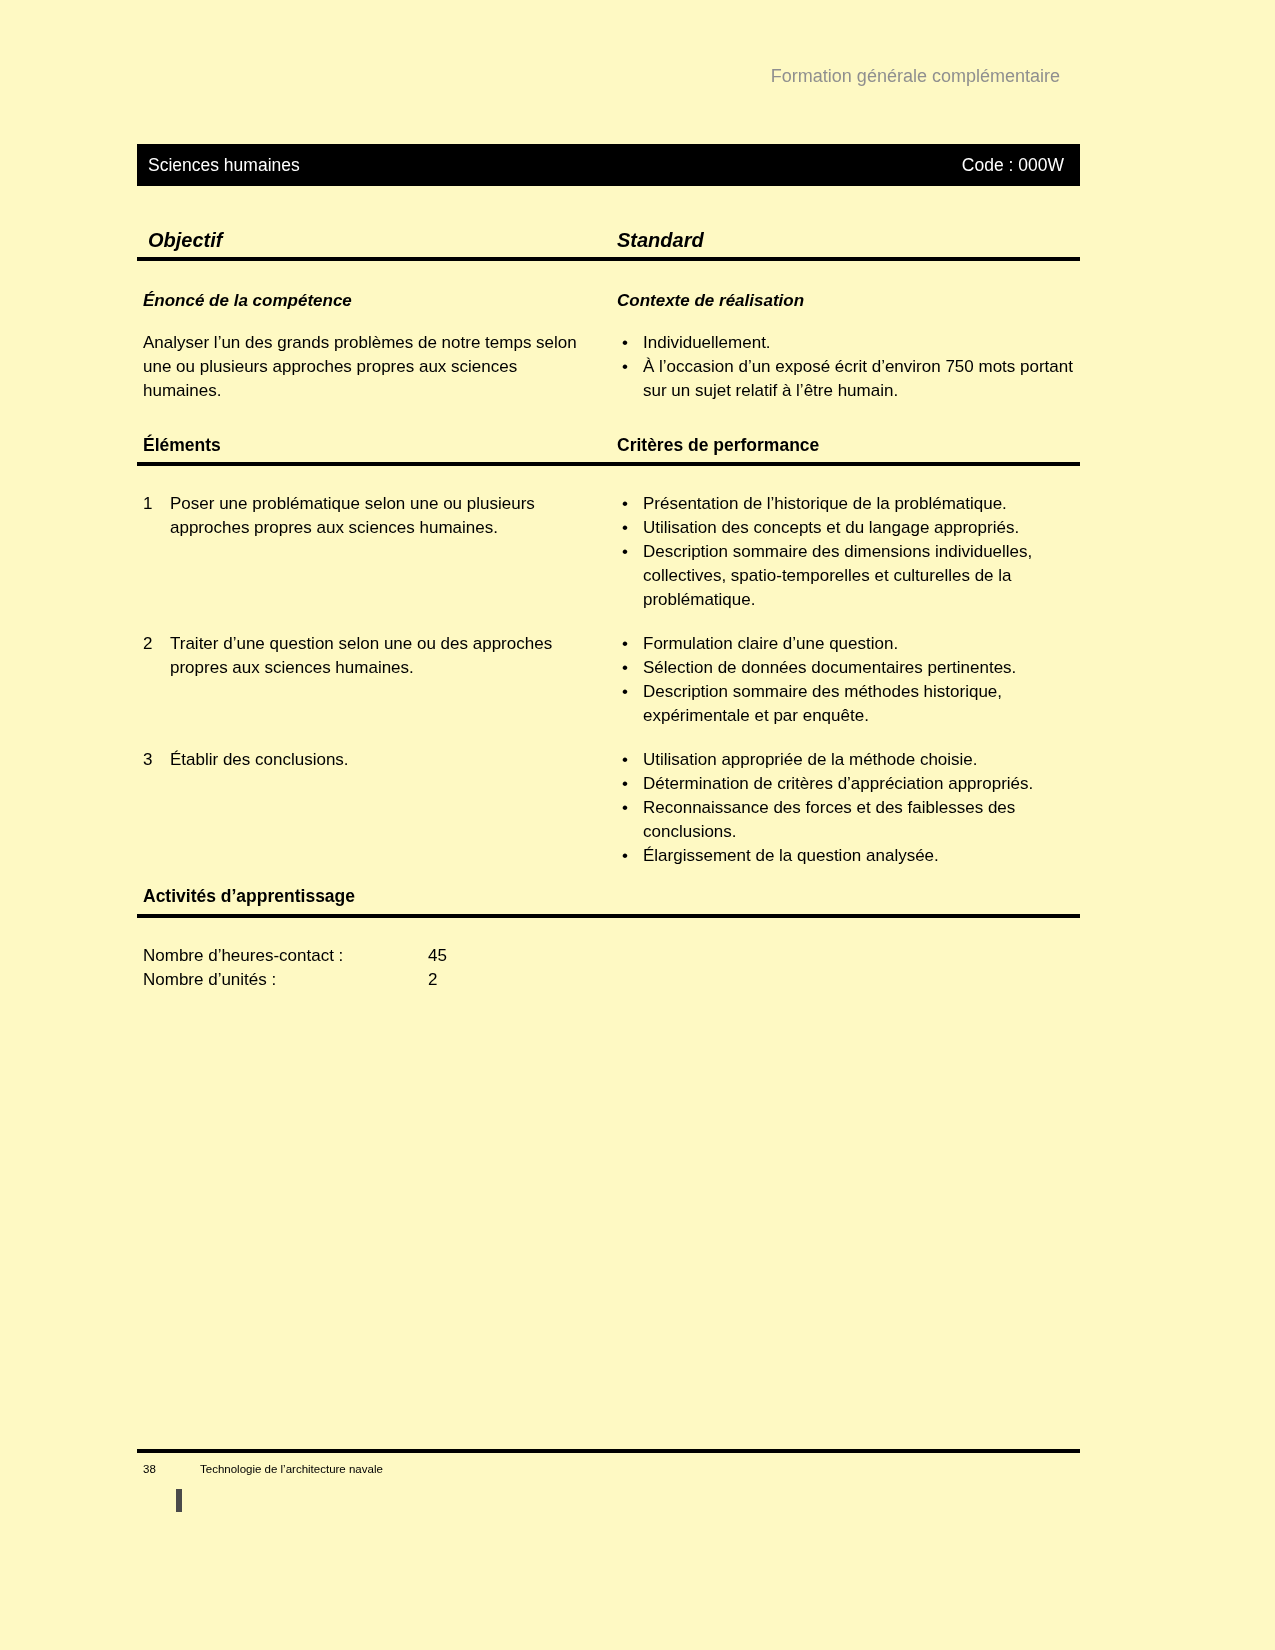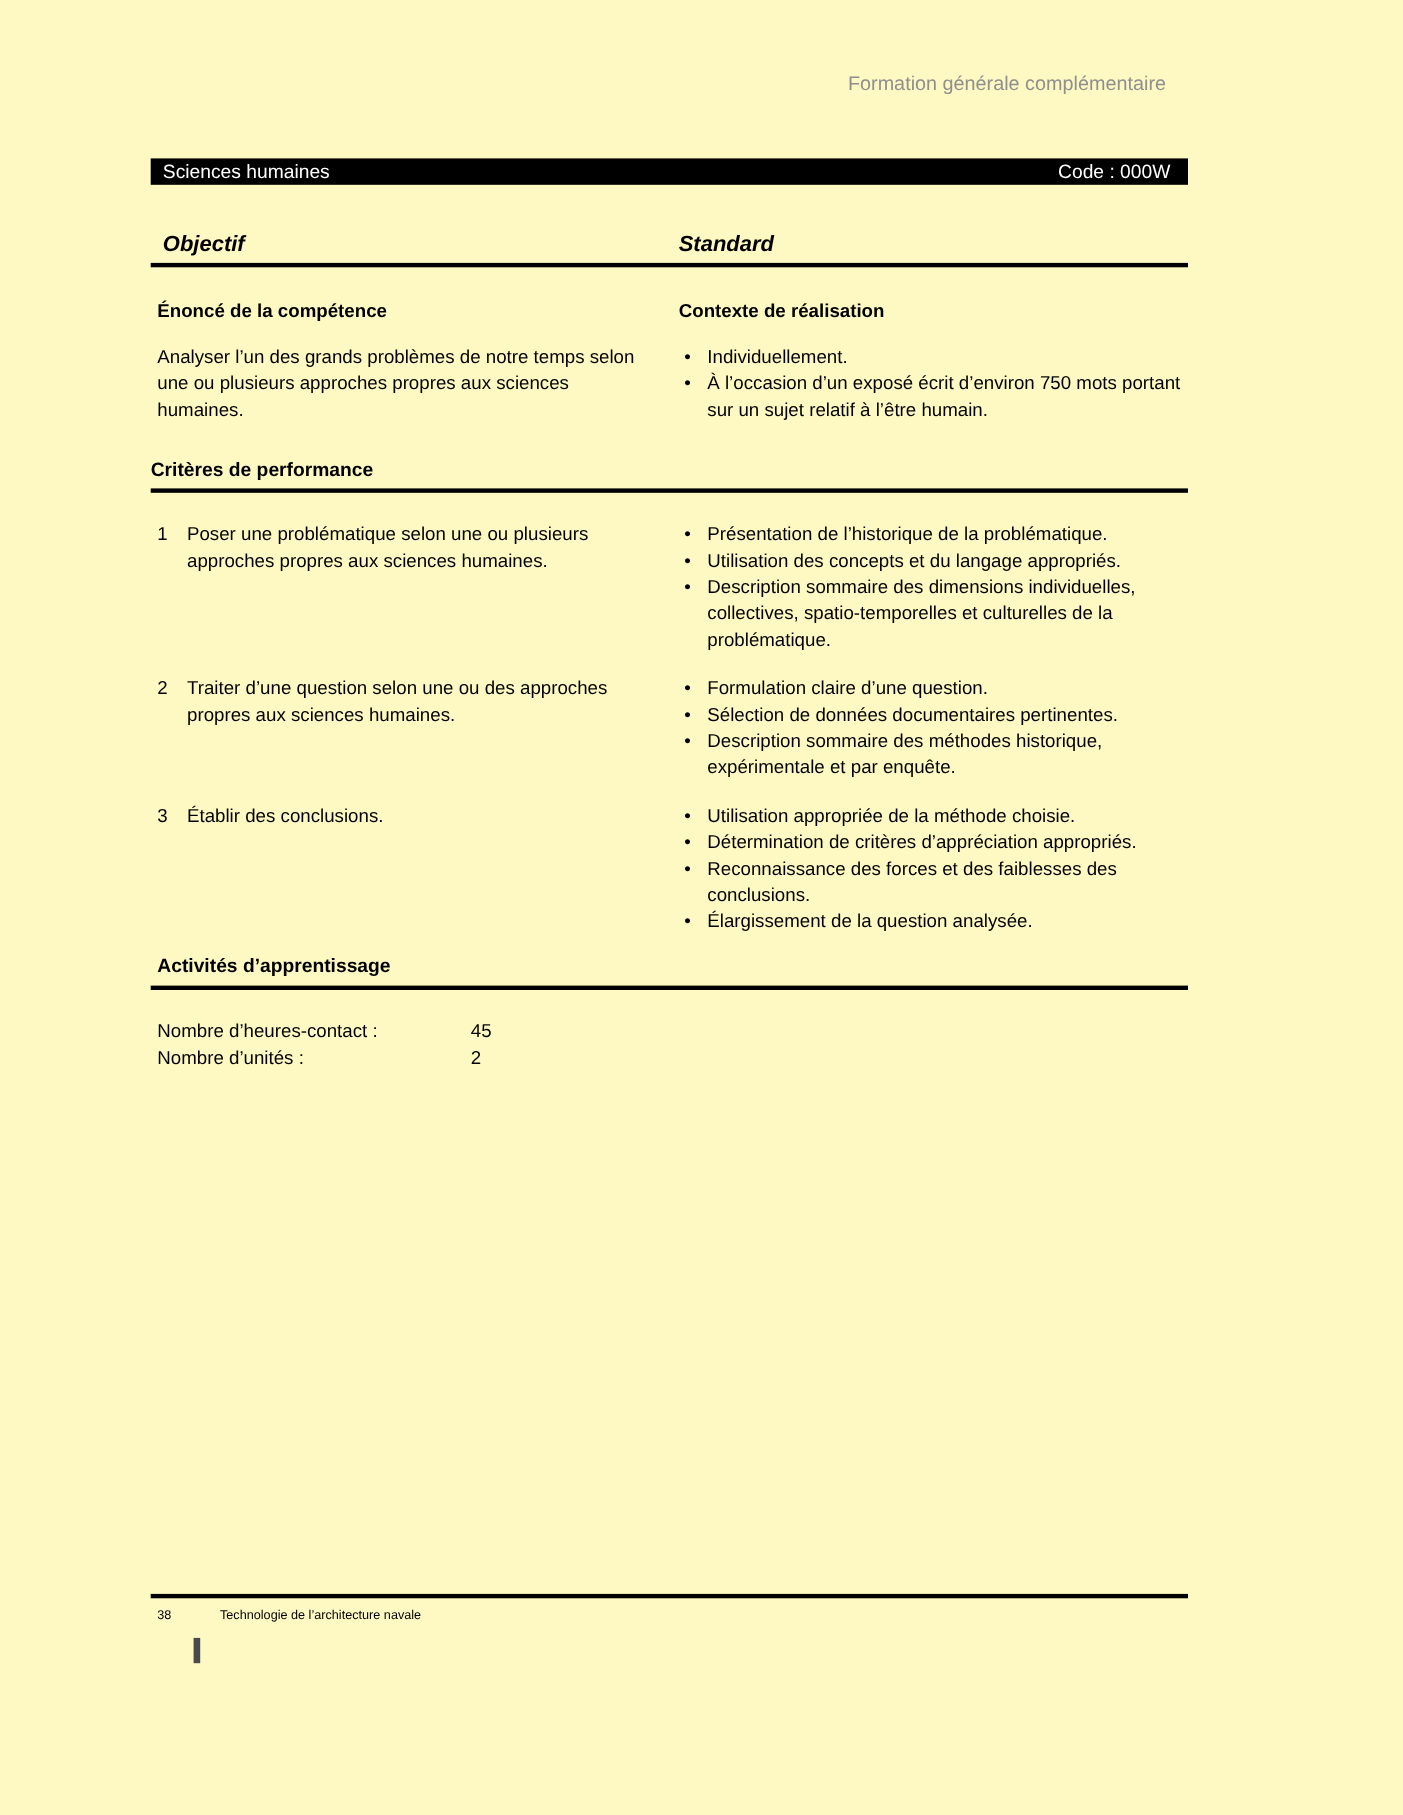--- a/index.html
+++ b/index.html
@@ -13,37 +13,37 @@
     margin:0 auto;
   }
   .content { position:absolute; left:137px; top:0; width:943px; }
 
   .running-head {
     margin-top:64px; padding-right:20px;
     text-align:right; color:#8f8f8f; font-size:18px;
   }
 
   .title-bar {
-    margin-top:56px; height:24px; background:#000; color:#fff;
-    display:flex; justify-content:space-between;
+    margin-top:56px; height:42px; background:#000; color:#fff;
+    display:flex; align-items:center; justify-content:space-between;
     padding:0 16px 0 11px; box-sizing:border-box; font-size:17.5px;
   }
 
   .col-heads {
     margin-top:42px; padding-bottom:5px;
     border-bottom:4px solid #000;
     display:grid; grid-template-columns:480px 1fr;
     font-weight:bold; font-style:italic; font-size:20px;
   }
   .col-heads .lh { padding-left:11px; }
 
   .two-col { display:grid; grid-template-columns:453px 1fr; column-gap:27px; }
   .sec1 { margin-top:28px; }
 
-  .h2 { font-weight:bold; }
+  .h2 { font-weight:bold;font-style:italic; }
   .pad6 { padding-left:6px; }
   .para { margin-top:18px; }
 
   .bullet { position:relative; padding-left:26px; }
   .bullet::before { content:"\2022"; position:absolute; left:5px; }
 
   .section-heads {
     margin-top:30px; padding-bottom:5px;
     border-bottom:4px solid #000;
     display:grid; grid-template-columns:480px 1fr;
@@ -107,20 +107,21 @@
       <div>
         <div class="h2">Contexte de réalisation</div>
         <div class="para">
           <div class="bullet">Individuellement.</div>
           <div class="bullet">À l’occasion d’un exposé écrit d’environ 750 mots portant sur un sujet relatif à l’être humain.</div>
         </div>
       </div>
     </div>
 
     <div class="section-heads">
+      <span class="lh">Éléments</span>
       <span>Critères de performance</span>
     </div>
 
     <div class="two-col crit-row rowgap">
       <div class="element">
         <span class="num">1</span>
         <span>Poser une problématique selon une ou plusieurs approches propres aux sciences humaines.</span>
       </div>
       <div>
         <div class="bullet">Présentation de l’historique de la problématique.</div>

